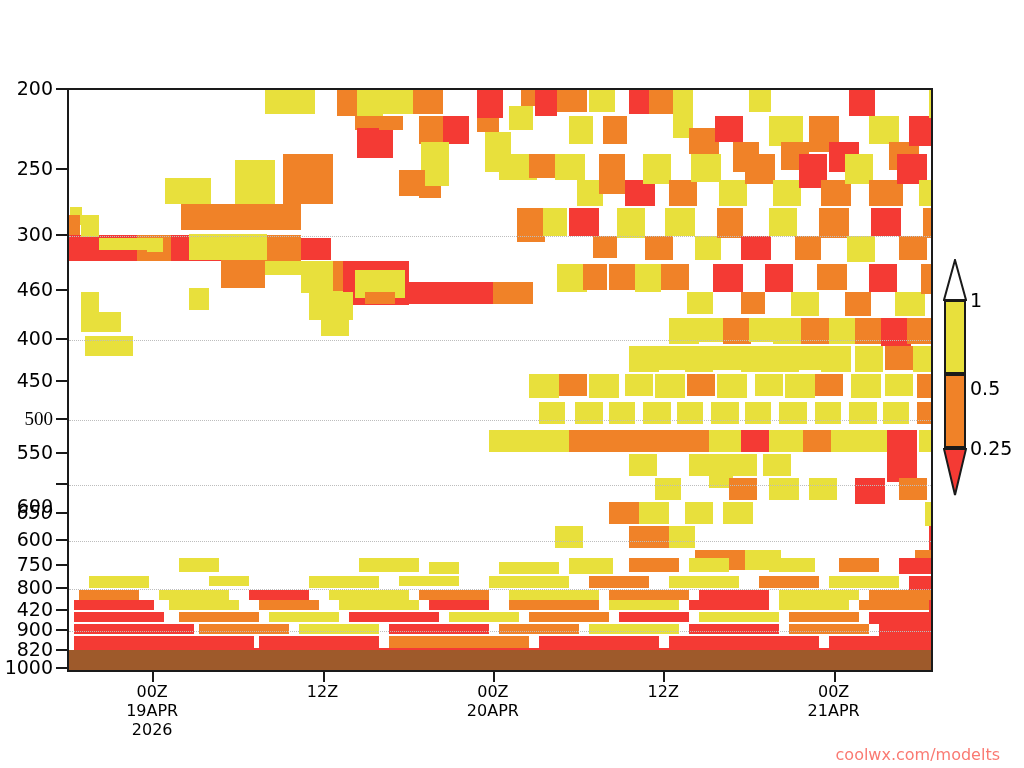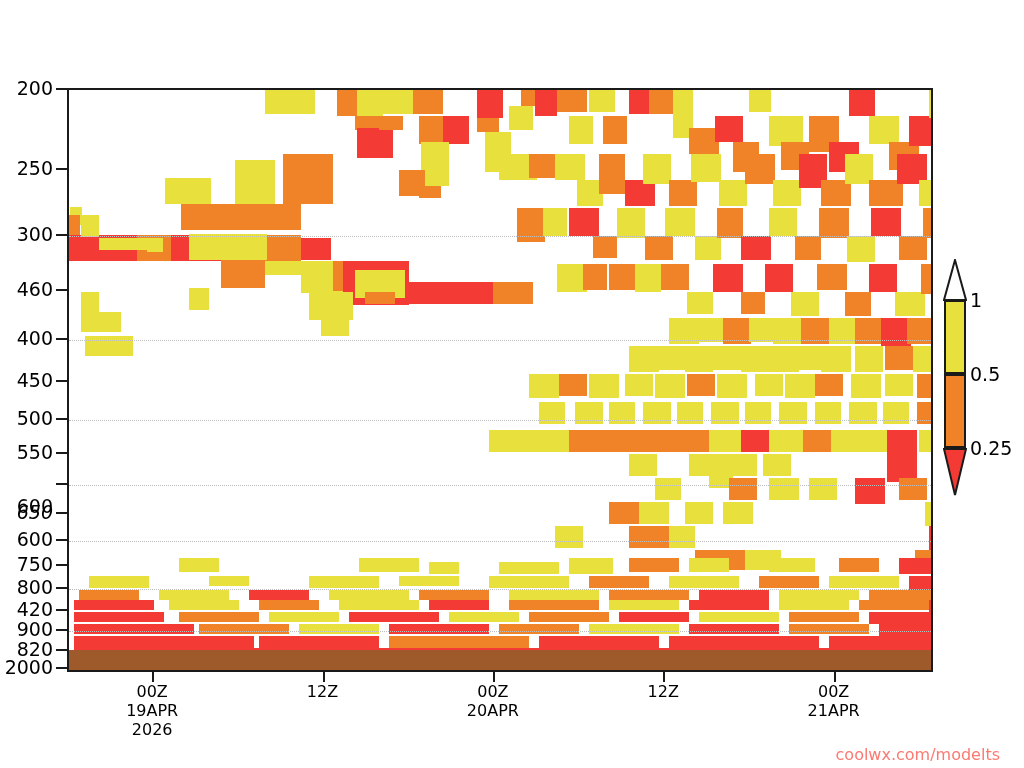--- a/index.html
+++ b/index.html
@@ -350,41 +350,41 @@
       <div class="lab" style="top: 80.3251px;">250</div>
       <div class="tk" style="top: 145.956px;"></div>
       <div class="lab" style="top: 145.956px;">300</div>
       <div class="tk" style="top: 201.445px;"></div>
       <div class="lab" style="top: 201.445px;">460</div>
       <div class="tk" style="top: 249.513px;"></div>
       <div class="lab" style="top: 249.513px;">400</div>
       <div class="tk" style="top: 291.911px;"></div>
       <div class="lab" style="top: 291.911px;">450</div>
       <div class="tk" style="top: 329.838px;"></div>
-      <div class="lab" style="top: 329.838px;">500</div>
+      <div class="lab" style="top: 329.838px; font-family: Liberation Serif, serif;">500</div>
       <div class="tk" style="top: 364.147px;"></div>
       <div class="lab" style="top: 364.147px;">550</div>
       <div class="tk" style="top: 395.468px;"></div>
       <div class="lab" style="top: 418px;">600</div>
       <div class="tk" style="top: 424.281px;"></div>
       <div class="lab" style="top: 424.281px; font-style: italic;">650</div>
       <div class="tk" style="top: 450.958px;"></div>
       <div class="lab" style="top: 450.958px;">600</div>
       <div class="tk" style="top: 475.793px;"></div>
       <div class="lab" style="top: 475.793px;">750</div>
       <div class="tk" style="top: 499.025px;"></div>
       <div class="lab" style="top: 499.025px;">800</div>
       <div class="tk" style="top: 520.848px;"></div>
       <div class="lab" style="top: 520.848px;">420</div>
       <div class="tk" style="top: 541.424px;"></div>
       <div class="lab" style="top: 541.424px;">900</div>
       <div class="tk" style="top: 560.886px;"></div>
       <div class="lab" style="top: 560.886px;">820</div>
       <div class="tk" style="top: 579.351px;"></div>
-      <div class="lab" style="top: 579.351px;">2000</div>
+      <div class="lab" style="top: 579.351px;">1000</div>
     </div>
   <div id="xaxis">
       <div class="tk" style="left: 85.1803px;"></div>
       <div class="xl" style="left: 85.1803px;">00Z
 19APR
 2026</div>
       <div class="tk" style="left: 255.541px;"></div>
       <div class="xl" style="left: 255.541px;">12Z</div>
       <div class="tk" style="left: 425.902px;"></div>
       <div class="xl" style="left: 425.902px;">00Z
@@ -400,18 +400,18 @@
   <div id="cbar">
     <svg width="24" height="42">
       <polygon points="12,1 23,41 1,41" fill="#ffffff" stroke="#1a1a1a" stroke-width="2"></polygon>
     </svg>
     <div class="seg" style="top: 0px; height: 74px; background: rgb(232, 224, 60);"></div>
     <div class="seg" style="top: 74px; height: 74px; background: rgb(240, 130, 40);"></div>
     <svg width="24" height="48" style="position:absolute;left:-1px;top:148px">
       <polygon points="1,1 23,1 12,47" fill="#f43a34" stroke="#1a1a1a" stroke-width="2"></polygon>
     </svg>
   <div class="cblab" style="top: 0px;">1</div>
-      <div class="cblab" style="top: 74px;">0.5</div>
+      <div class="cblab" style="top: 88px;">0.5</div>
       <div class="cblab" style="top: 148px;">0.25</div>
     </div>
 
   <div id="footer">coolwx.com/modelts</div>
 </div>
 
 </body></html>

